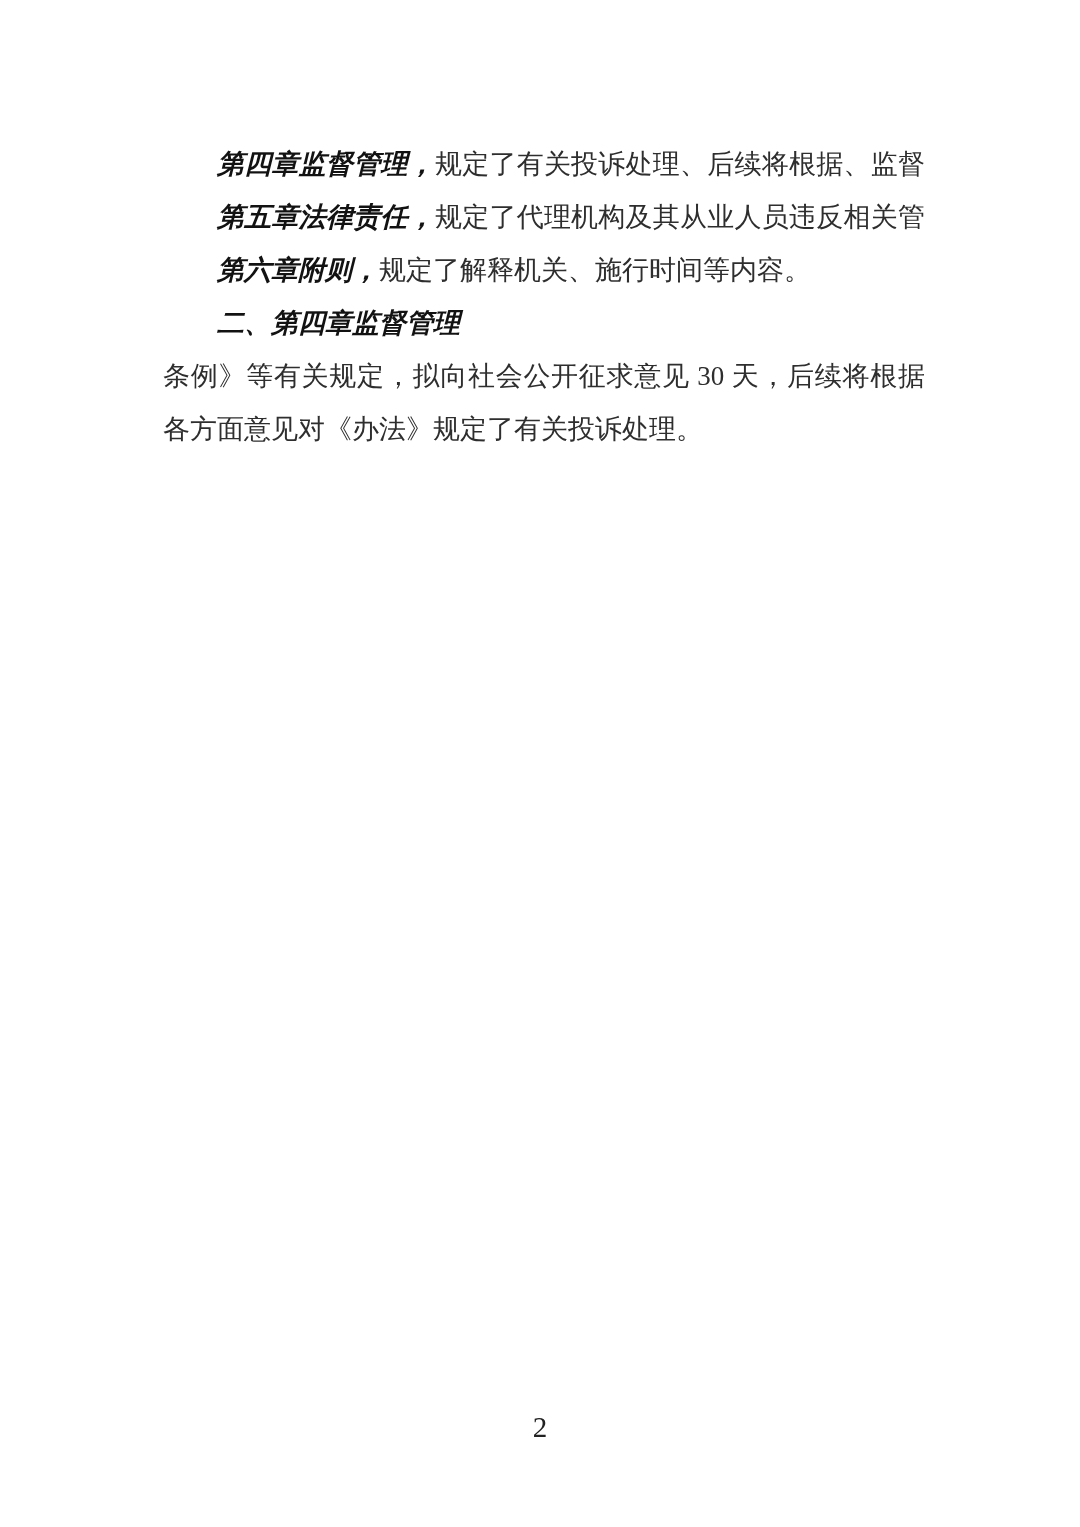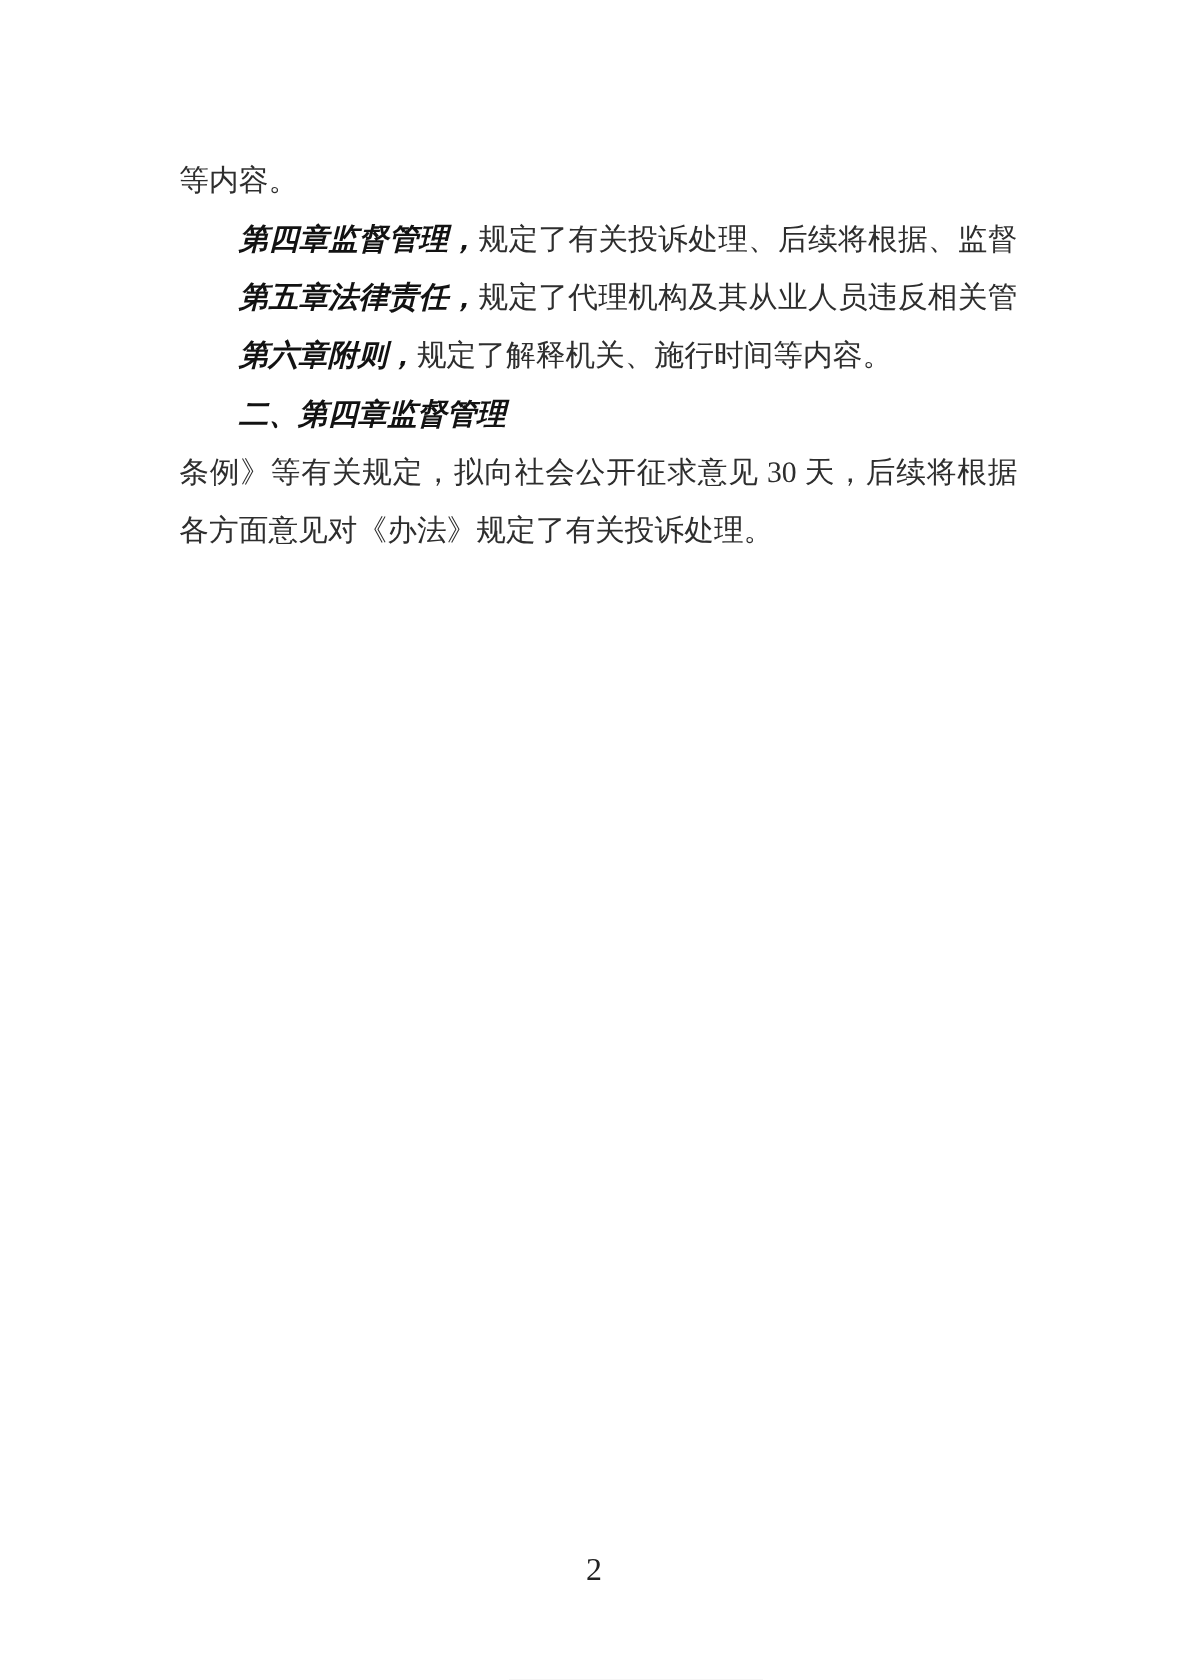--- a/index.html
+++ b/index.html
@@ -53,21 +53,20 @@
     font-size: 29px;
     line-height: 53px;
     color: #222222;
   }
 </style>
 </head>
 <body>
 
 <div class="page">
   <div class="doc-text">
-      <div class="line"><span class="seg">等内容。</span></div>
       <div class="line indent justify"><span class="seg bold">第四章监督管理，</span><span class="seg">规定了有关投诉处理、后续将根据、监督检</span></div>
       <div class="line indent justify"><span class="seg bold">第五章法律责任，</span><span class="seg">规定了代理机构及其从业人员违反相关管</span></div>
       <div class="line indent"><span class="seg bold">第六章附则，</span><span class="seg">规定了解释机关、施行时间等内容。</span></div>
       <div class="line indent"><span class="seg bold">二、第四章监督管理</span></div>
       <div class="line justify"><span class="seg">条例》等有关规定，拟向社会公开征求意见 30 天，后续将根据</span></div>
       <div class="line"><span class="seg">各方面意见对《办法》规定了有关投诉处理。</span></div>
     </div>
   <div class="page-number">2</div>
 </div>
 

